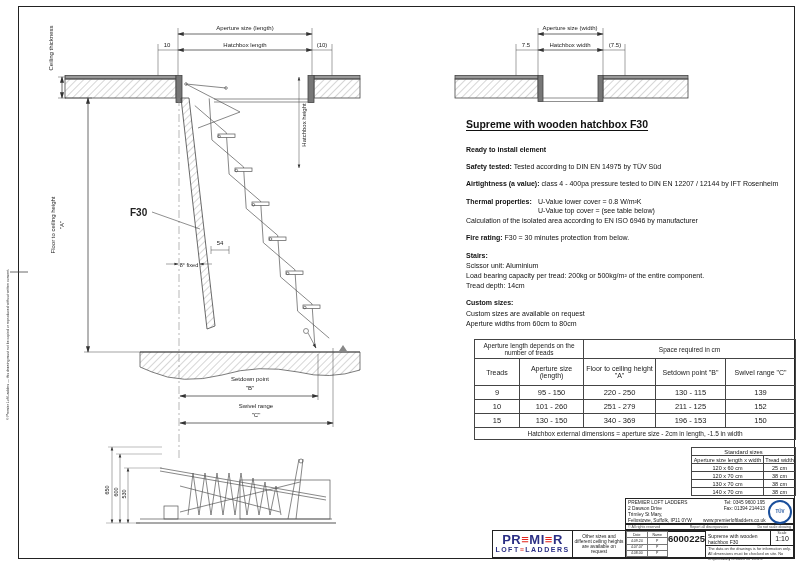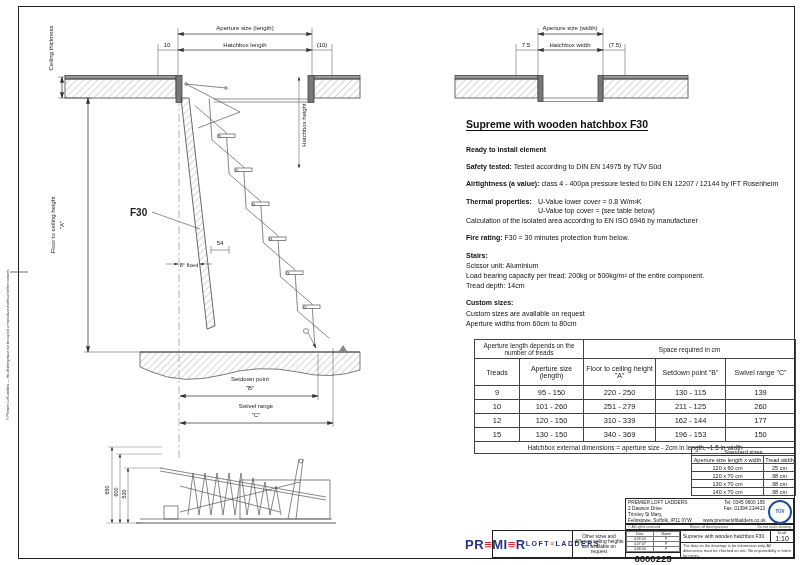--- a/index.html
+++ b/index.html
@@ -29,26 +29,26 @@
   #std-table .t td{font-size:5.8px;}
   
   .tb{border:1px solid #222;box-sizing:border-box;}
   #addr-strip{left:625px;top:498px;width:169px;height:26px;display:flex;font-size:4.8px;line-height:1.25;}
   #addr-strip .a{flex:1;padding:1px 2px;}
   #addr-strip .t{width:62px;text-align:right;padding:1px 2px;}
   #tuv{width:20px;height:20px;border-radius:50%;border:2px solid #1a4f9c;color:#1a4f9c;font-weight:bold;font-size:4.5px;display:flex;align-items:center;justify-content:center;margin:1px;flex:none;}
   #tiny-strip{left:625px;top:524px;width:169px;height:6px;display:flex;justify-content:space-between;font-size:3.6px;color:#444;padding:0 2px;box-sizing:border-box;align-items:center;}
   #main-row{left:492px;top:530px;width:302px;height:28px;display:flex;}
   #main-row>div{border-right:1px solid #222;box-sizing:border-box;height:100%;}
-  #logo-cell{width:80px;display:flex;flex-direction:row;align-items:center;justify-content:center;border-right:1px solid #222;}
+  #logo-cell{width:80px;display:flex;flex-direction:column;align-items:center;justify-content:center;border-right:1px solid #222;}
   .logo1{font-size:13px;font-weight:bold;color:#2b2f85;letter-spacing:0.5px;line-height:1;}
   .logo2{font-size:7px;font-weight:bold;color:#2b2f85;letter-spacing:1.5px;line-height:1.2;}
   .red{color:#e2231a;}
   #note-cell{width:53px;font-size:4.8px;text-align:center;display:flex;align-items:center;justify-content:center;padding:1px;}
-  #mid-col{width:55px;display:flex;flex-direction:column;}
+  #mid-col{width:80px;display:flex;}
   #rev{width:100%;font-size:3.5px;text-align:center;flex:1;}
   #rev td{border:0.5px solid #777;height:3px;padding:0;}
   #num-cell{height:13px;display:flex;align-items:center;justify-content:center;font-size:9.5px;font-weight:bold;border-top:1px solid #222;}
   #right-col{flex:1;display:flex;flex-direction:column;border-right:none !important;}
   #title-row{display:flex;height:14px;border-bottom:1px solid #222;}
   #dtitle{flex:1;font-size:5px;padding:2px 2px;border-right:1px solid #222;box-sizing:border-box;}
   #scale-cell{width:22px;text-align:center;font-size:3.5px;color:#333;}
   #scale-cell .v{font-size:7px;color:#111;font-weight:normal;}
   #disc{flex:1;font-size:3.9px;color:#333;padding:1px 2px;line-height:1.25;}
 </style>
@@ -280,28 +280,21 @@
           <td>95 - 150</td>
           <td>220 - 250</td>
           <td>130 - 115</td>
           <td>139</td>
         </tr>
     <tr class="d">
           <td>10</td>
           <td>101 - 260</td>
           <td>251 - 279</td>
           <td>211 - 125</td>
-          <td>260</td>
-        </tr>
-    <tr class="d">
-          <td>12</td>
-          <td>120 - 150</td>
-          <td>310 - 339</td>
-          <td>162 - 144</td>
-          <td>177</td>
+          <td>152</td>
         </tr>
     <tr class="d">
           <td>15</td>
           <td>130 - 150</td>
           <td>340 - 369</td>
           <td>196 - 153</td>
           <td>150</td>
         </tr>
     <tr class="ft">
           <td colspan="5">Hatchbox external dimensions = aperture size - 2cm in length, -1.5 in width</td>

